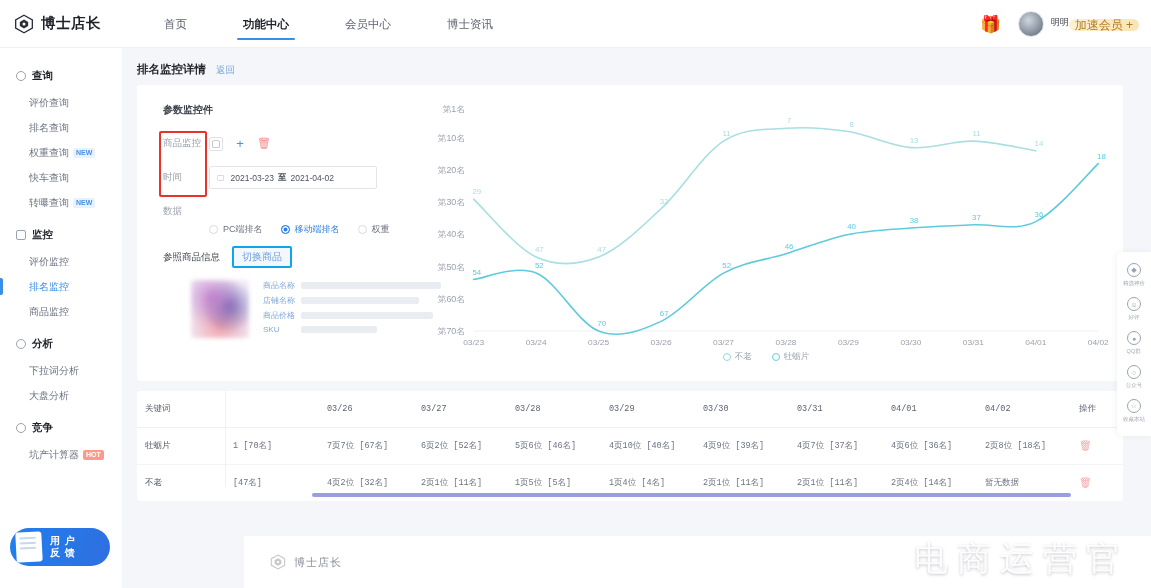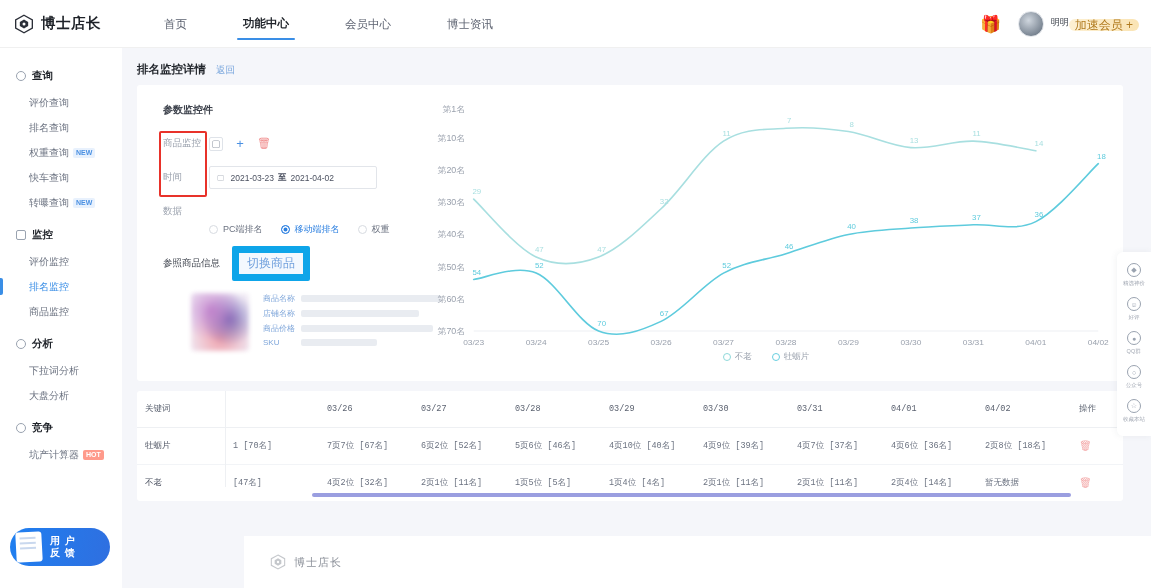--- a/index.html
+++ b/index.html
@@ -19,21 +19,21 @@
   }
   .brand { display: flex; align-items: center; margin-left: 14px; width: 116px; }
   .brand-logo { width: 20px; height: 20px; margin-right: 7px; }
   .brand-name { font-size: 14.5px; color: #1f2329; font-weight: bold; letter-spacing: .5px; }
   .nav-items { display: flex; align-items: center; height: 48px; margin-left: 20px; }
   .nav-item {
     position: relative; font-size: 11.5px; color: #5c6270;
     padding: 0 14px; height: 48px; line-height: 48px; cursor: pointer;
     margin-right: 28px;
   }
-  .nav-item.active { color: #1f2329; font-weight: bold; font-family: Liberation Mono, monospace; }
+  .nav-item.active { color: #1f2329; font-weight: bold; }
   .nav-item.active:after {
     content: ""; position: absolute; left: 8px; right: 8px; bottom: 8px;
     height: 2px; background: #3a8ee6; border-radius: 2px;
   }
   .nav-right { position: absolute; right: 12px; top: 0; height: 48px; display: flex; align-items: center; }
   .gift-icon { font-size: 17px; margin-right: 16px; cursor: pointer; }
   .avatar {
     width: 26px; height: 26px; border-radius: 50%;
     background: radial-gradient(circle at 40% 35%, #cfd6de, #7c8794 70%, #5b6570);
     border: 1px solid #e3e6eb; margin-right: 7px;
@@ -143,21 +143,21 @@
   .radio-label { font-size: 9px; color: #6b7280; }
   .radio-opt.checked .radio-label { color: #2b7fe0; }
   .hl-box {
     position: absolute; left: 22px; top: 46px; width: 48px; height: 66px;
     border: 2px solid #e8322a; border-radius: 2px; pointer-events: none;
   }
 
   .prod-head { display: flex; align-items: center; margin-top: 22px; }
   .prod-title { font-size: 9.5px; color: #3d424c; font-weight: normal; }
   .prod-switch {
-    font-size: 12px; color: #6f9fdc; border: 7px solid #0ea5e9; background: #f3f8fe;
+    font-size: 10px; color: #6f9fdc; border: 2px solid #0ea5e9; background: #f3f8fe;
     border-radius: 2px; padding: 2px 8px; margin-left: 12px; cursor: pointer;
   }
   .prod-body { display: flex; margin-top: 12px; padding-left: 28px; }
   .prod-img {
     width: 58px; height: 58px; border-radius: 4px; flex-shrink: 0;
     background:
       radial-gradient(circle at 35% 30%, rgba(190,120,200,.85), transparent 55%),
       radial-gradient(circle at 65% 45%, rgba(90,80,170,.8), transparent 55%),
       radial-gradient(circle at 50% 78%, rgba(240,150,160,.85), transparent 60%),
       linear-gradient(160deg,#f3eef7,#efe6f1);
@@ -536,20 +536,21 @@
     </div>
 
     <div class="footer">
       <svg class="footer-logo" viewBox="0 0 24 24">
         <path d="M12 1.5 22 7v10L12 22.5 2 17V7z" fill="none" stroke="#8b9099" stroke-width="1.6"></path>
         <path d="M12 6.5 17 9.5v5L12 17.5 7 14.5v-5z" fill="#8b9099"></path>
         <circle cx="12" cy="12" r="1.8" fill="#fff"></circle>
       </svg>
       <span class="footer-name">博士店长</span>
     </div>
+    <div class="watermark">电商运营官</div>
   </div>
 
   <div class="rightbar">
     <div class="rb-item">
       <span class="rb-icon">◆</span>
       <span class="rb-label">精选神价</span>
     </div>
     <div class="rb-item">
       <span class="rb-icon">☺</span>
       <span class="rb-label">好评</span>

